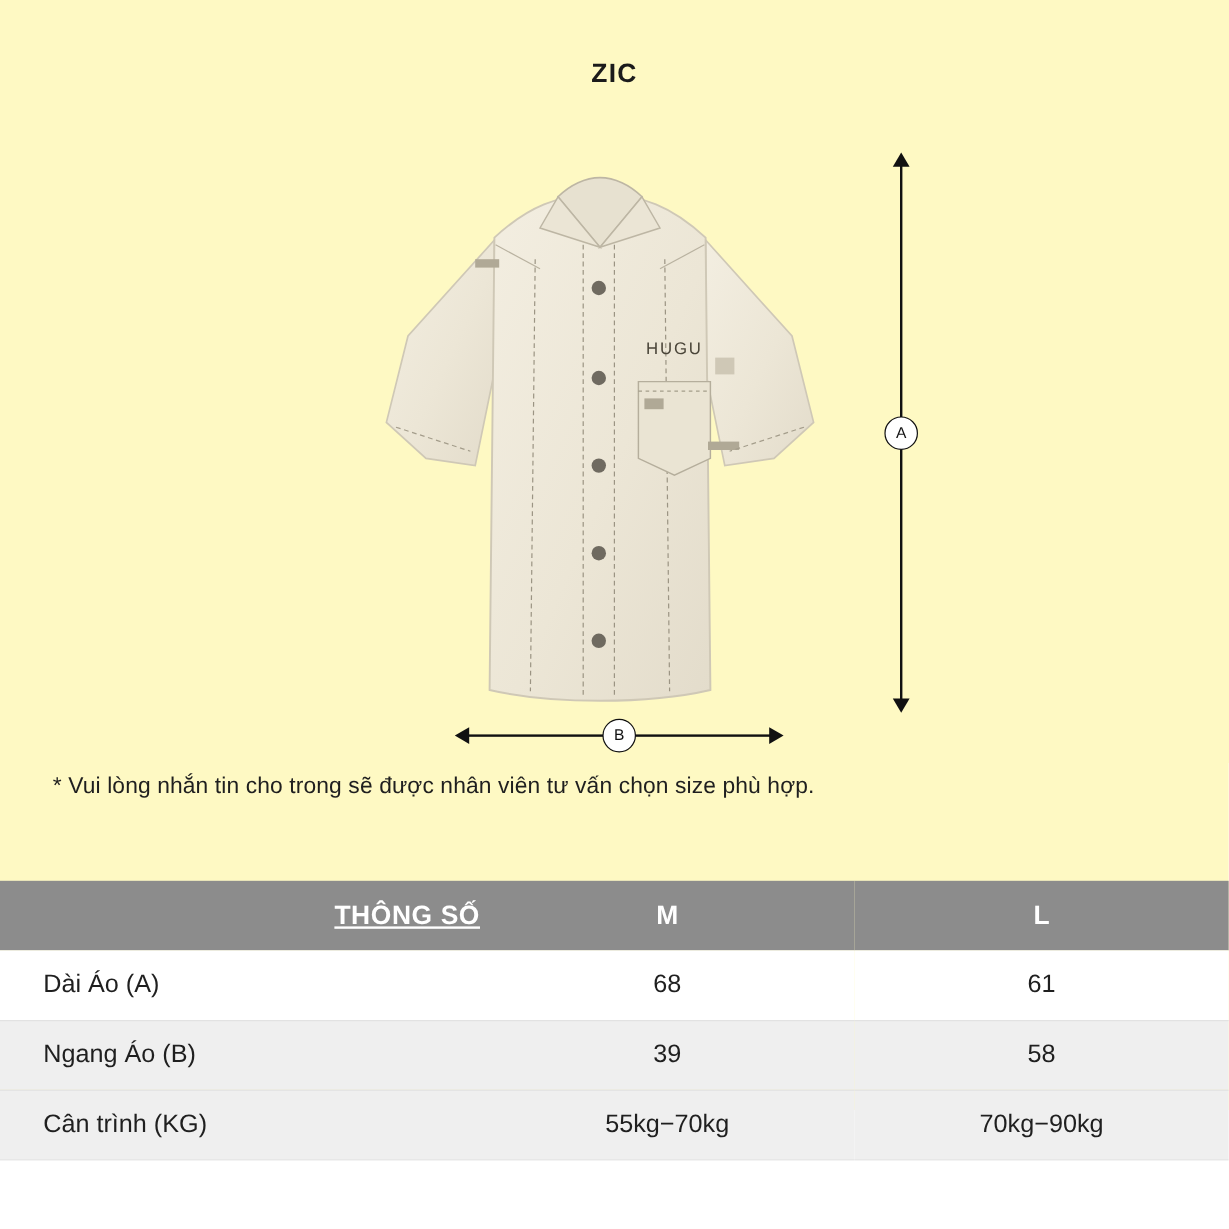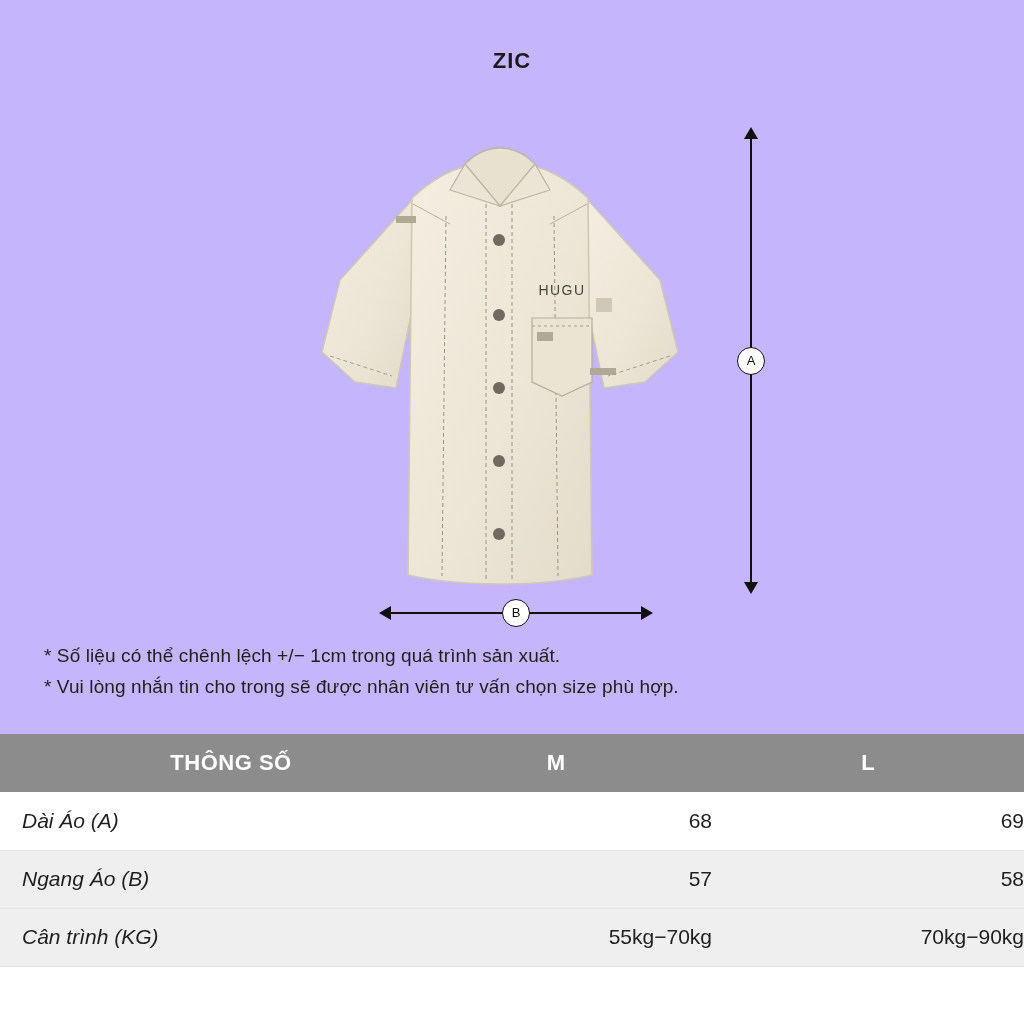--- a/index.html
+++ b/index.html
@@ -8,21 +8,21 @@
     width: 1024px; height: 1024px;
     background: #ffffff;
     font-family: "Liberation Sans", sans-serif;
     color: #2b2b2b;
     overflow: hidden;
   }
   .page {
     position: relative;
     width: 1024px;
     height: 925px;
-    background: #c4b5fd;
+    background: #fef9c3;
   }
 
   
   .brand {
     position: absolute;
     top: 48px;
     left: 0;
     width: 100%;
     text-align: center;
     font-size: 22px;
@@ -152,35 +152,35 @@
     font-size: 21px;
     font-weight: normal;
   }
   .size-table thead th {
     background: #8c8c8c;
     color: #ffffff;
     font-weight: bold;
     font-size: 22px;
   }
   .size-table thead th.head-label {
-    text-align: center;
+    text-align: right;
     padding-left: 62px;
     letter-spacing: 0.5px;
+    text-decoration: underline;
   }
   .size-table thead th.head-size {
     text-align: center;
   }
   .size-table tbody td.row-label {
     text-align: left;
-    padding-left: 22px;
+    padding-left: 36px;
     color: #1f1f1f;
-    font-style: italic;
   }
   .size-table tbody td.row-val {
-    text-align: right;
+    text-align: center;
     color: #1f1f1f;
   }
   .size-table tbody tr.odd { background: #ffffff; }
   .size-table tbody tr.even { background: #efefef; }
   .size-table tbody tr td { border-bottom: 1px solid #e2e2e2; }
   col.c1 { width: 400px; }
   col.c2 { width: 312px; }
   col.c3 { width: 312px; }
 </style>
 </head>
@@ -244,46 +244,45 @@
     </div>
 
     <div class="v-arrow"></div>
     <div class="v-label">A</div>
 
     <div class="h-arrow"></div>
     <div class="h-label">B</div>
   </div>
 
   <div class="notes">
-    <p>* Số liệu có thể chênh lệch +/− 1cm trong quá trình sản xuất.</p>
     <p>* Vui lòng nhắn tin cho trong sẽ được nhân viên tư vấn chọn size phù hợp.</p>
   </div>
 
   <table class="size-table">
     <colgroup>
         <col class="c1">
         <col class="c2">
         <col class="c3">
       </colgroup>
     <thead>
       <tr>
         <th class="head-label">THÔNG SỐ</th>
         <th class="head-size">M</th>
         <th class="head-size">L</th>
       </tr>
     </thead>
     <tbody>
       <tr class="odd">
         <td class="row-label">Dài Áo (A)</td>
         <td class="row-val">68</td>
-        <td class="row-val">69</td>
+        <td class="row-val">61</td>
       </tr>
       <tr class="even">
         <td class="row-label">Ngang Áo (B)</td>
-        <td class="row-val">57</td>
+        <td class="row-val">39</td>
         <td class="row-val">58</td>
       </tr>
       <tr class="even">
         <td class="row-label">Cân trình (KG)</td>
         <td class="row-val">55kg−70kg</td>
         <td class="row-val">70kg−90kg</td>
       </tr>
     </tbody>
   </table>
 

